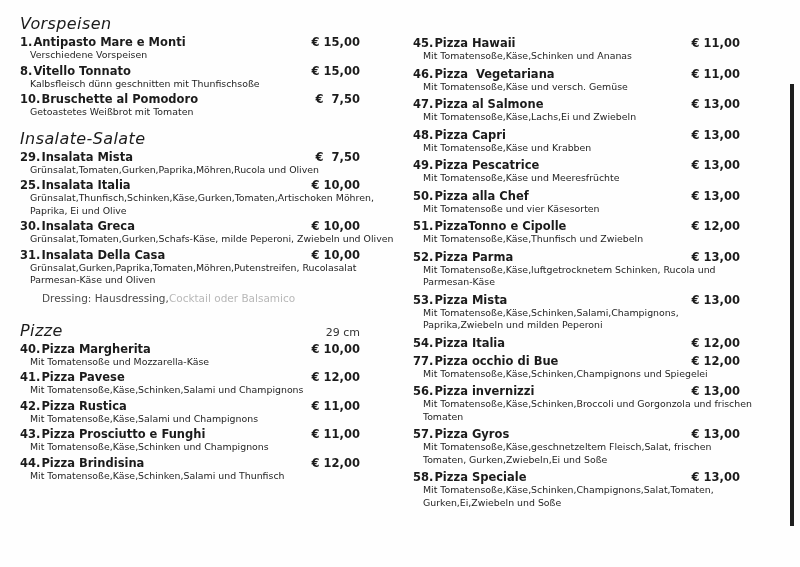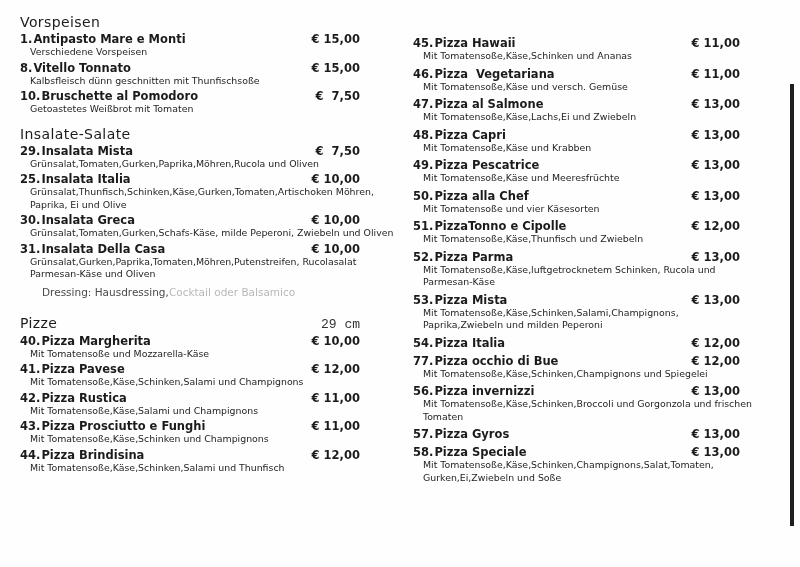--- a/index.html
+++ b/index.html
@@ -15,22 +15,22 @@
   .menu-column { position: absolute; }
   .col-left  { left: 20px;  top: 14px; width: 340px; }
   .col-right { left: 413px; top: 32px; width: 327px; }
 
   .section-head {
     display: flex; justify-content: space-between; align-items: baseline;
     margin: 10px 0 3px 0;
   }
   .menu-column > .section-head:first-child { margin-top: 0; }
   .section-head.has-size { margin-top: 16px; gap: 40px; }
-  .section-title { font-size: 14px; letter-spacing: 0.4px; }
-  .size-label { font-size: 13px; color: #333; font-family: Liberation Mono, monospace; }
+  .section-title { font-size: 16px; letter-spacing: 0.4px; font-style: italic; }
+  .size-label { font-size: 11px; color: #333; }
 
   .item { margin-top: 3px; }
   .col-right .item { margin-top: 5px; }
   .item-head {
     display: flex; align-items: baseline;
     font-weight: 700; font-size: 11.5px; line-height: 13px;
   }
   .item-num  { white-space: pre; }
   .item-name { white-space: pre; margin-left: 1px; }
   .item-spacer { flex: 1; }
@@ -287,20 +287,21 @@
         </div>
         <div class="item-desc">Mit Tomatensoße,Käse,Schinken,Broccoli und Gorgonzola und frischen Tomaten</div>
       </div>
       <div class="item">
         <div class="item-head">
           <span class="item-num">57.</span>
           <span class="item-name">Pizza Gyros</span>
           <span class="item-spacer"></span>
           <span class="item-price">€ 13,00</span>
         </div>
+        <div class="item-desc">Mit Tomatensoße,Käse,geschnetzeltem Fleisch,Salat, frischen Tomaten, Gurken,Zwiebeln,Ei und Soße</div>
       </div>
       <div class="item">
         <div class="item-head">
           <span class="item-num">58.</span>
           <span class="item-name">Pizza Speciale</span>
           <span class="item-spacer"></span>
           <span class="item-price">€ 13,00</span>
         </div>
         <div class="item-desc">Mit Tomatensoße,Käse,Schinken,Champignons,Salat,Tomaten, Gurken,Ei,Zwiebeln und Soße</div>
       </div>

